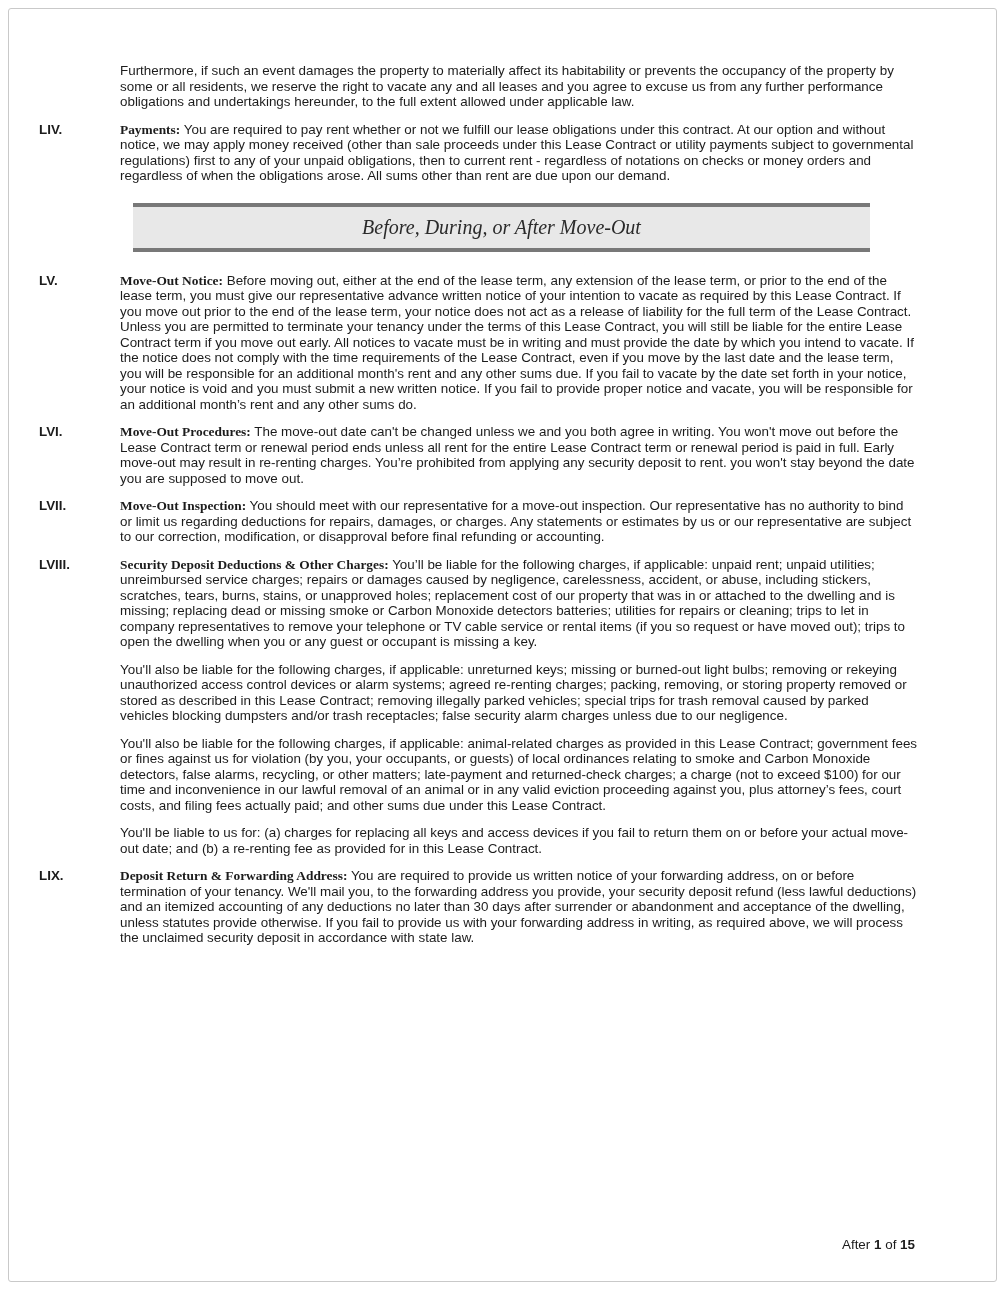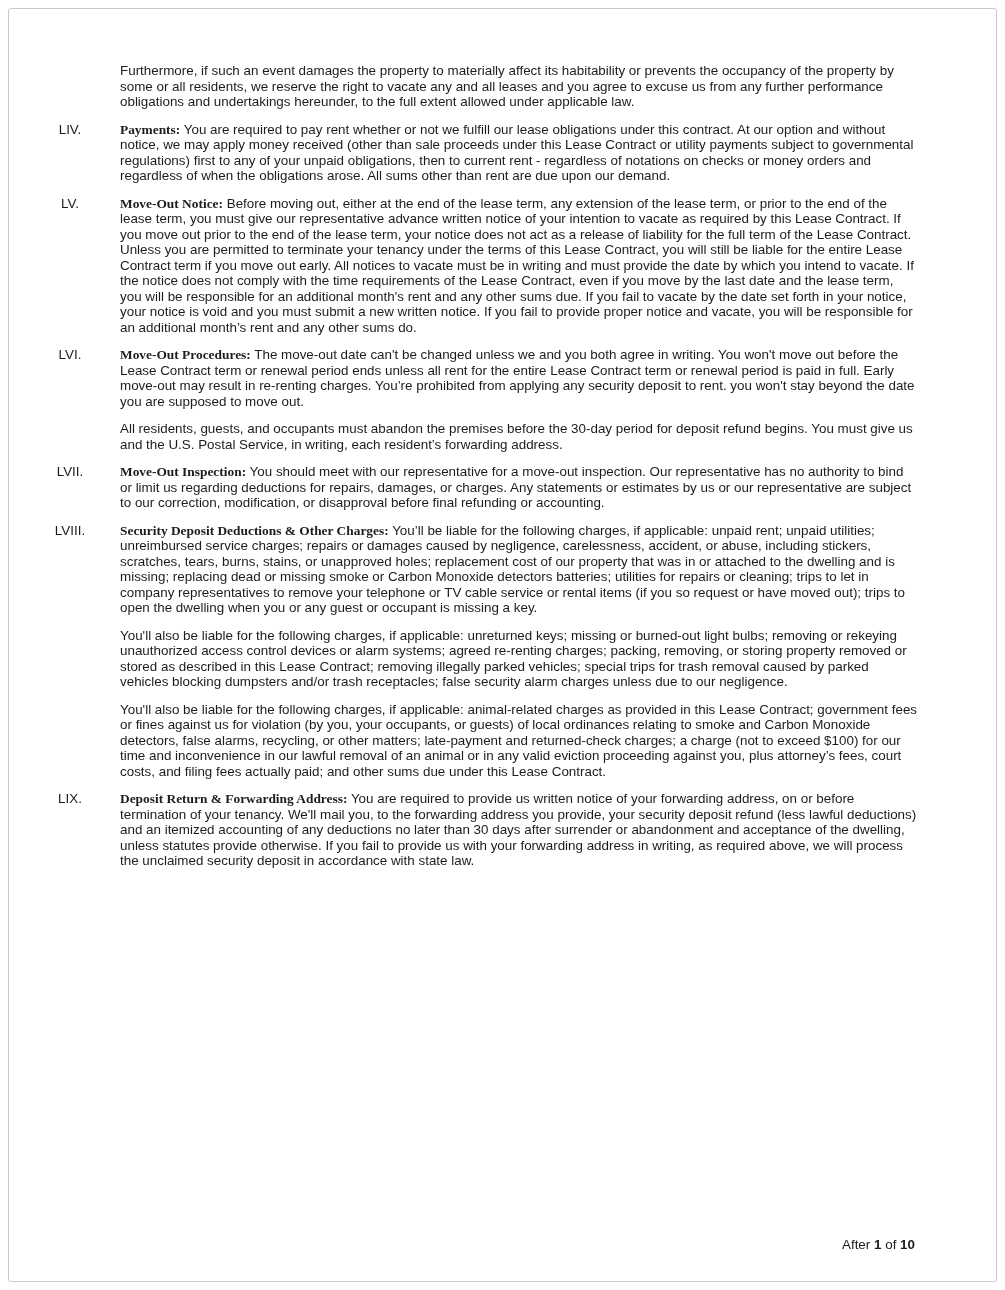--- a/index.html
+++ b/index.html
@@ -27,22 +27,22 @@
     font-size: 13.4px;
     line-height: 15.5px;
     text-align: left;
   }
   .block { position: relative; margin: 0 0 12px 0; }
   .num {
     position: absolute;
     top: 0;
     right: calc(100% + 19px);
     width: 62px;
-    text-align: center;
-    font-weight: 400;
+    text-align: left;
+    font-weight: 700;
   }
   .para { margin: 0 0 12px 0; }
   .para:last-child { margin-bottom: 0; }
   .sec-title { font-weight: 700; font-family: Liberation Serif, serif; }
   .band {
     margin: 19px 48px 21px 13px;
     background: #e8e8e8;
     border-top: 4px solid #787878;
     border-bottom: 4px solid #787878;
     text-align: center;
@@ -72,51 +72,52 @@
 
     <div class="block">
       <p class="para">Furthermore, if such an event damages the property to materially affect its habitability or prevents the occupancy of the property by some or all residents, we reserve the right to vacate any and all leases and you agree to excuse us from any further performance obligations and undertakings hereunder, to the full extent allowed under applicable law.</p>
     </div>
 
     <div class="block">
       <span class="num">LIV.</span>
       <p class="para"><b class="sec-title">Payments:</b> <span>You are required to pay rent whether or not we fulfill our lease obligations under this contract. At our option and without notice, we may apply money received (other than sale proceeds under this Lease Contract or utility payments subject to governmental regulations) first to any of your unpaid obligations, then to current rent - regardless of notations on checks or money orders and regardless of when the obligations arose. All sums other than rent are due upon our demand.</span></p>
     </div>
 
+    <div class="band">Before, During, or After Move-Out</div>
 
     <div class="block">
       <span class="num">LV.</span>
       <p class="para"><b class="sec-title">Move-Out Notice:</b> <span>Before moving out, either at the end of the lease term, any extension of the lease term, or prior to the end of the lease term, you must give our representative advance written notice of your intention to vacate as required by this Lease Contract. If you move out prior to the end of the lease term, your notice does not act as a release of liability for the full term of the Lease Contract. Unless you are permitted to terminate your tenancy under the terms of this Lease Contract, you will still be liable for the entire Lease Contract term if you move out early. All notices to vacate must be in writing and must provide the date by which you intend to vacate. If the notice does not comply with the time requirements of the Lease Contract, even if you move by the last date and the lease term, you will be responsible for an additional month's rent and any other sums due. If you fail to vacate by the date set forth in your notice, your notice is void and you must submit a new written notice. If you fail to provide proper notice and vacate, you will be responsible for an additional month’s rent and any other sums do.</span></p>
     </div>
 
     <div class="block">
       <span class="num">LVI.</span>
       <p class="para"><b class="sec-title">Move-Out Procedures:</b> <span>The move-out date can't be changed unless we and you both agree in writing. You won't move out before the Lease Contract term or renewal period ends unless all rent for the entire Lease Contract term or renewal period is paid in full. Early move-out may result in re-renting charges. You’re prohibited from applying any security deposit to rent. you won't stay beyond the date you are supposed to move out.</span></p>
-      <p class="para">All residents, guests, and occupants must abandon the premises before the 30-day period for deposit refund begins. You must give us and the U.S. Postal Service, in writing, each resident’s forwarding address.</p>
     </div>
 
     <div class="block">
       <span class="num">LVII.</span>
       <p class="para"><b class="sec-title">Move-Out Inspection:</b> <span>You should meet with our representative for a move-out inspection. Our representative has no authority to bind or limit us regarding deductions for repairs, damages, or charges. Any statements or estimates by us or our representative are subject to our correction, modification, or disapproval before final refunding or accounting.</span></p>
     </div>
 
     <div class="block">
       <span class="num">LVIII.</span>
       <p class="para"><b class="sec-title">Security Deposit Deductions &amp; Other Charges:</b> <span>You’ll be liable for the following charges, if applicable: unpaid rent; unpaid utilities; unreimbursed service charges; repairs or damages caused by negligence, carelessness, accident, or abuse, including stickers, scratches, tears, burns, stains, or unapproved holes; replacement cost of our property that was in or attached to the dwelling and is missing; replacing dead or missing smoke or Carbon Monoxide detectors batteries; utilities for repairs or cleaning; trips to let in company representatives to remove your telephone or TV cable service or rental items (if you so request or have moved out); trips to open the dwelling when you or any guest or occupant is missing a key.</span></p>
       <p class="para">You'll also be liable for the following charges, if applicable: unreturned keys; missing or burned-out light bulbs; removing or rekeying unauthorized access control devices or alarm systems; agreed re-renting charges; packing, removing, or storing property removed or stored as described in this Lease Contract; removing illegally parked vehicles; special trips for trash removal caused by parked vehicles blocking dumpsters and/or trash receptacles; false security alarm charges unless due to our negligence.</p>
       <p class="para">You'll also be liable for the following charges, if applicable: animal-related charges as provided in this Lease Contract; government fees or fines against us for violation (by you, your occupants, or guests) of local ordinances relating to smoke and Carbon Monoxide detectors, false alarms, recycling, or other matters; late-payment and returned-check charges; a charge (not to exceed $100) for our time and inconvenience in our lawful removal of an animal or in any valid eviction proceeding against you, plus attorney’s fees, court costs, and filing fees actually paid; and other sums due under this Lease Contract.</p>
+      <p class="para">You'll be liable to us for: (a) charges for replacing all keys and access devices if you fail to return them on or before your actual move-out date; and (b) a re-renting fee as provided for in this Lease Contract.</p>
     </div>
 
     <div class="block">
       <span class="num">LIX.</span>
       <p class="para"><b class="sec-title">Deposit Return &amp; Forwarding Address:</b> <span>You are required to provide us written notice of your forwarding address, on or before termination of your tenancy. We'll mail you, to the forwarding address you provide, your security deposit refund (less lawful deductions) and an itemized accounting of any deductions no later than 30 days after surrender or abandonment and acceptance of the dwelling, unless statutes provide otherwise. If you fail to provide us with your forwarding address in writing, as required above, we will process the unclaimed security deposit in accordance with state law.</span></p>
     </div>
 
 
   </div>
 
   <div class="footer">
     <span>After</span>
     <b>1</b>
     <span>of</span>
-    <b>10</b>
+    <b>15</b>
   </div>
 </div>
 
 </body></html>

